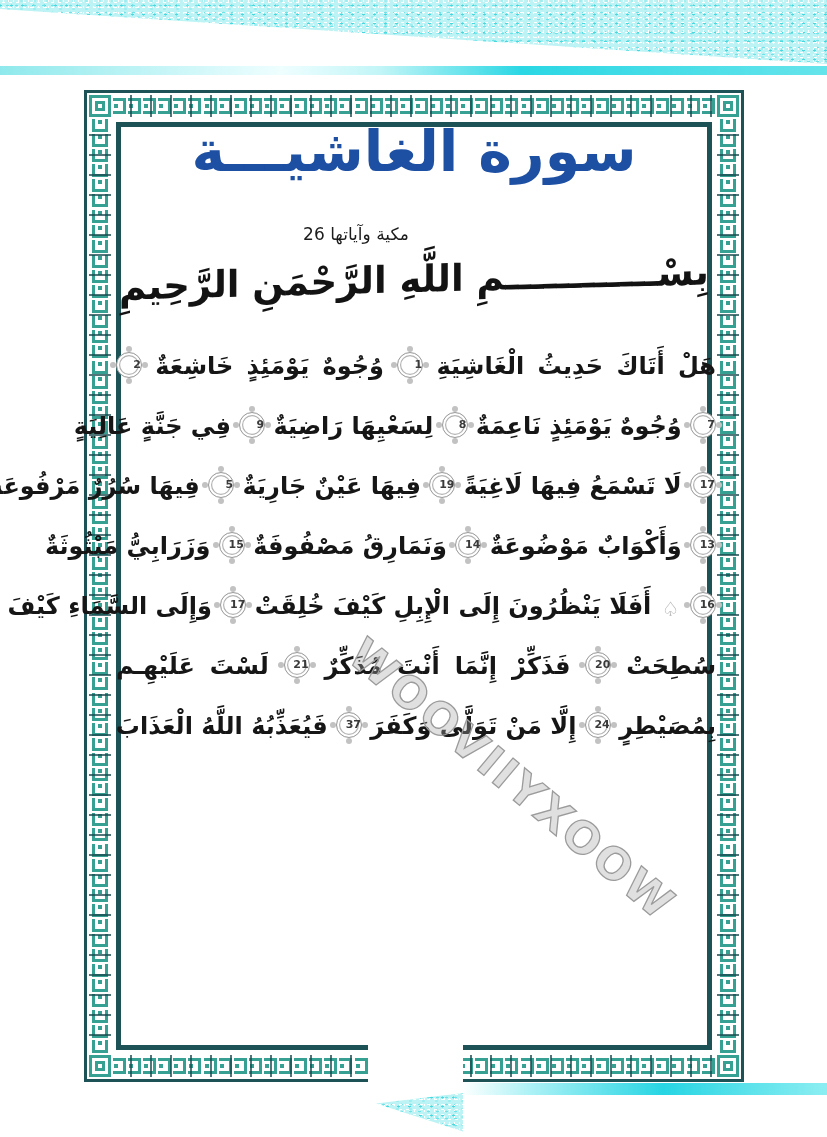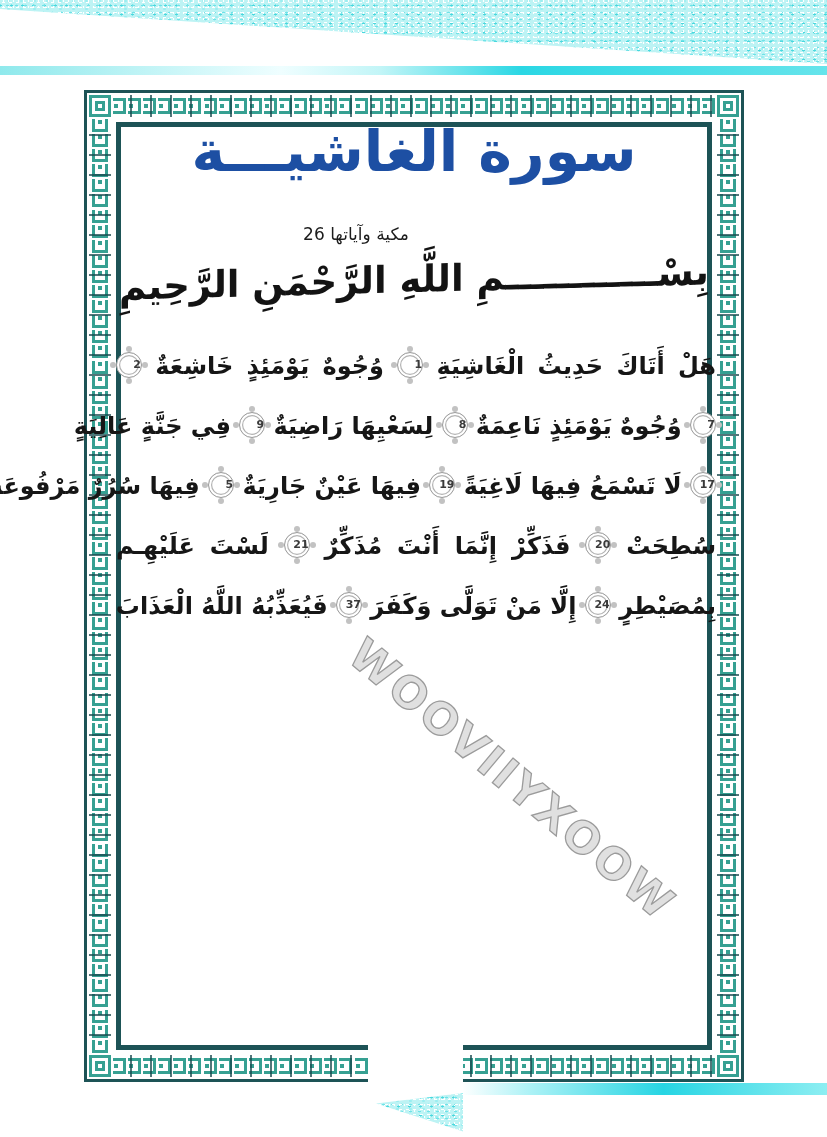--- a/index.html
+++ b/index.html
@@ -338,20 +338,22 @@
   </div>
 
   <div class="title">سورة الغاشيـــة</div>
   <div class="subtitle">مكية وآياتها 26</div>
   <div class="basmala">بِسْــــــــــــمِ اللَّهِ الرَّحْمَنِ الرَّحِيمِ</div>
 
   <div class="verses">
       <div class="qline"><span class="vtext">هَلْ أَتَاكَ حَدِيثُ الْغَاشِيَةِ</span> <span class="ayah-marker">1</span> <span class="vtext">وُجُوهٌ يَوْمَئِذٍ خَاشِعَةٌ</span> <span class="ayah-marker">2</span> </div>
       <div class="qline"><span class="ayah-marker">7</span> <span class="vtext">وُجُوهٌ يَوْمَئِذٍ نَاعِمَةٌ</span> <span class="ayah-marker">8</span> <span class="vtext">لِسَعْيِهَا رَاضِيَةٌ</span> <span class="ayah-marker">9</span> <span class="vtext">فِي جَنَّةٍ عَالِيَةٍ</span> </div>
       <div class="qline"><span class="ayah-marker">17</span> <span class="vtext">لَا تَسْمَعُ فِيهَا لَاغِيَةً</span> <span class="ayah-marker">19</span> <span class="vtext">فِيهَا عَيْنٌ جَارِيَةٌ</span> <span class="ayah-marker">5</span> <span class="vtext">فِيهَا سُرُرٌ مَرْفُوعَةٌ</span> </div>
+      <div class="qline"><span class="ayah-marker">13</span> <span class="vtext">وَأَكْوَابٌ مَوْضُوعَةٌ</span> <span class="ayah-marker">14</span> <span class="vtext">وَنَمَارِقُ مَصْفُوفَةٌ</span> <span class="ayah-marker">15</span> <span class="vtext">وَزَرَابِيُّ مَبْثُوثَةٌ</span> </div>
+      <div class="qline"><span class="ayah-marker">16</span> <span class="ruku-mark">♤</span> <span class="vtext">أَفَلَا يَنْظُرُونَ إِلَى الْإِبِلِ كَيْفَ خُلِقَتْ</span> <span class="ayah-marker">17</span> <span class="vtext">وَإِلَى السَّمَاءِ كَيْفَ</span> </div>
       <div class="qline"><span class="vtext">سُطِحَتْ</span> <span class="ayah-marker">20</span> <span class="vtext">فَذَكِّرْ إِنَّمَا أَنْتَ مُذَكِّرٌ</span> <span class="ayah-marker">21</span> <span class="vtext">لَسْتَ عَلَيْهِـم</span> </div>
       <div class="qline"><span class="vtext">بِمُصَيْطِرٍ</span> <span class="ayah-marker">24</span> <span class="vtext">إِلَّا مَنْ تَوَلَّى وَكَفَرَ</span> <span class="ayah-marker">37</span> <span class="vtext">فَيُعَذِّبُهُ اللَّهُ الْعَذَابَ</span> </div>
     </div>
 
   <div class="watermark">WOOVIIYXOOW</div>
 
   <div class="frame-gap"></div>
   <div class="bottom-grad"></div>
   <div class="bottom-wedge speckle"></div>
 

